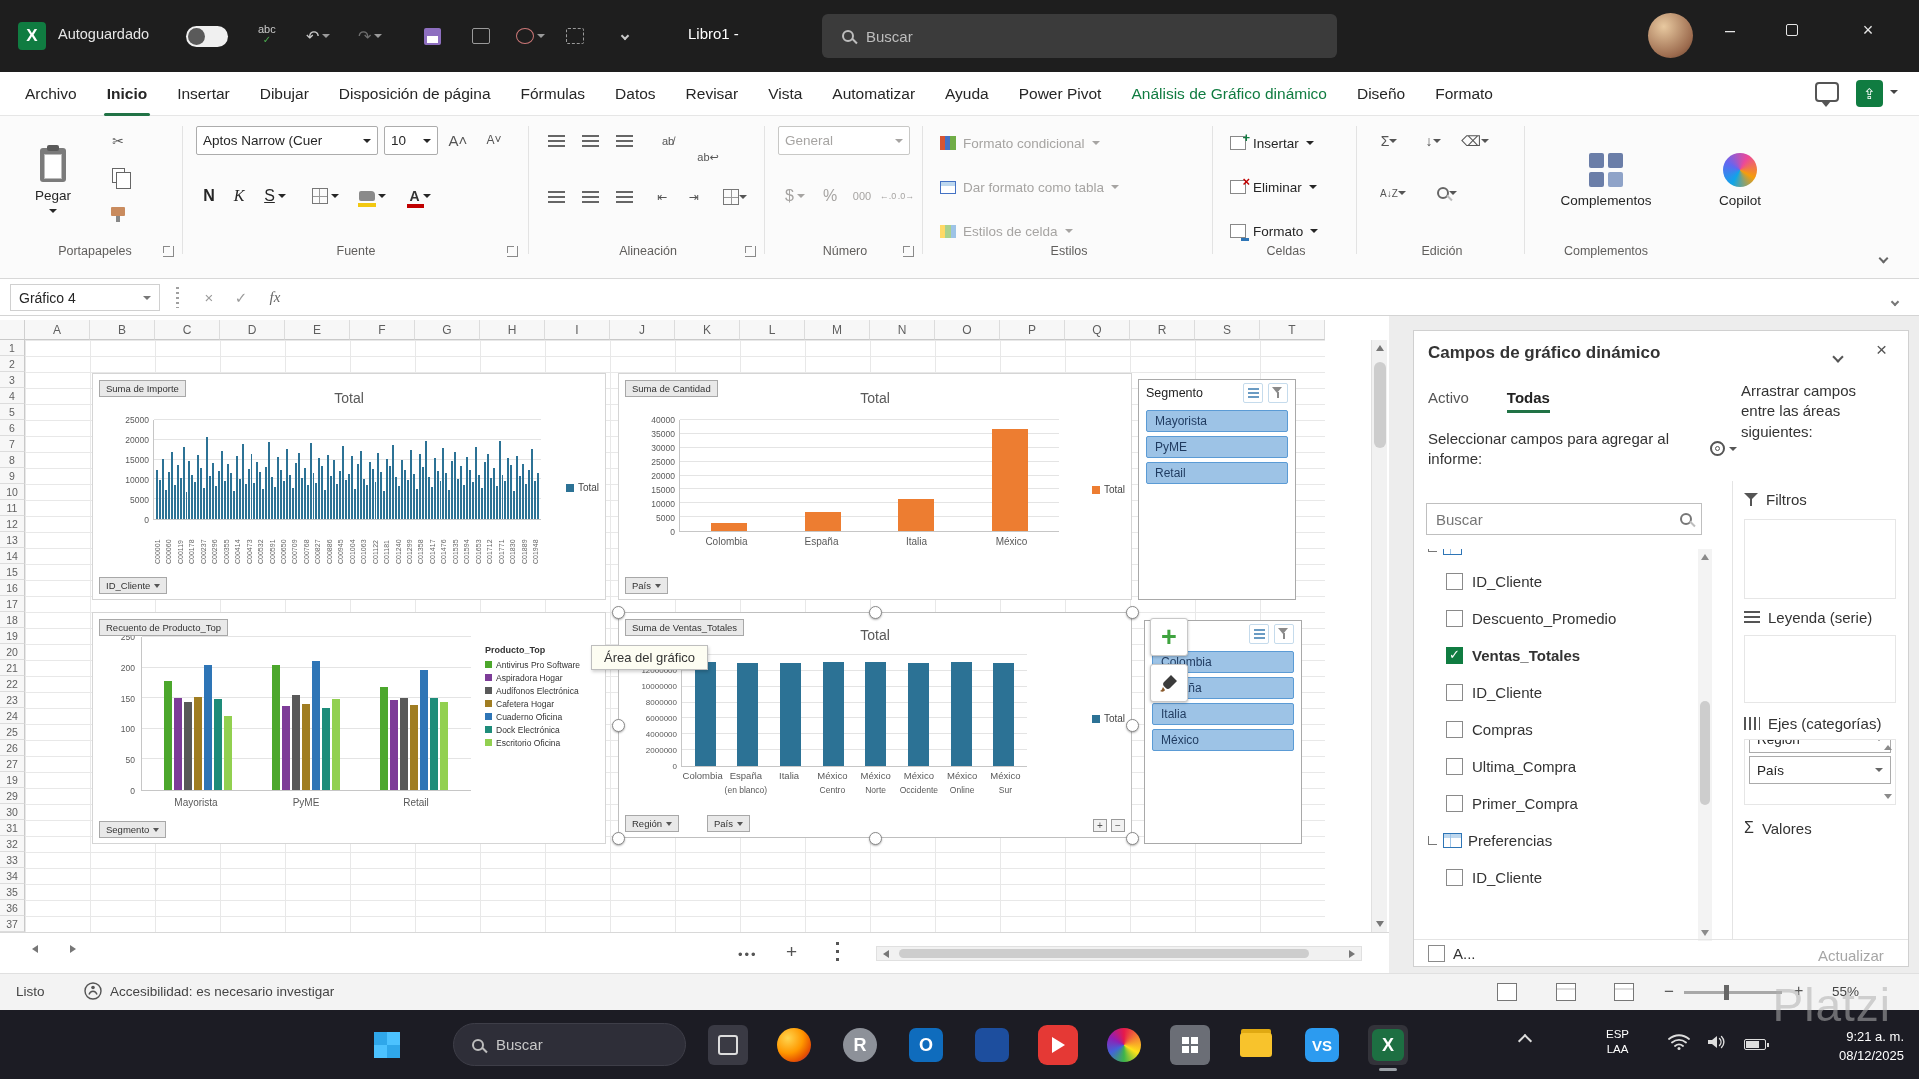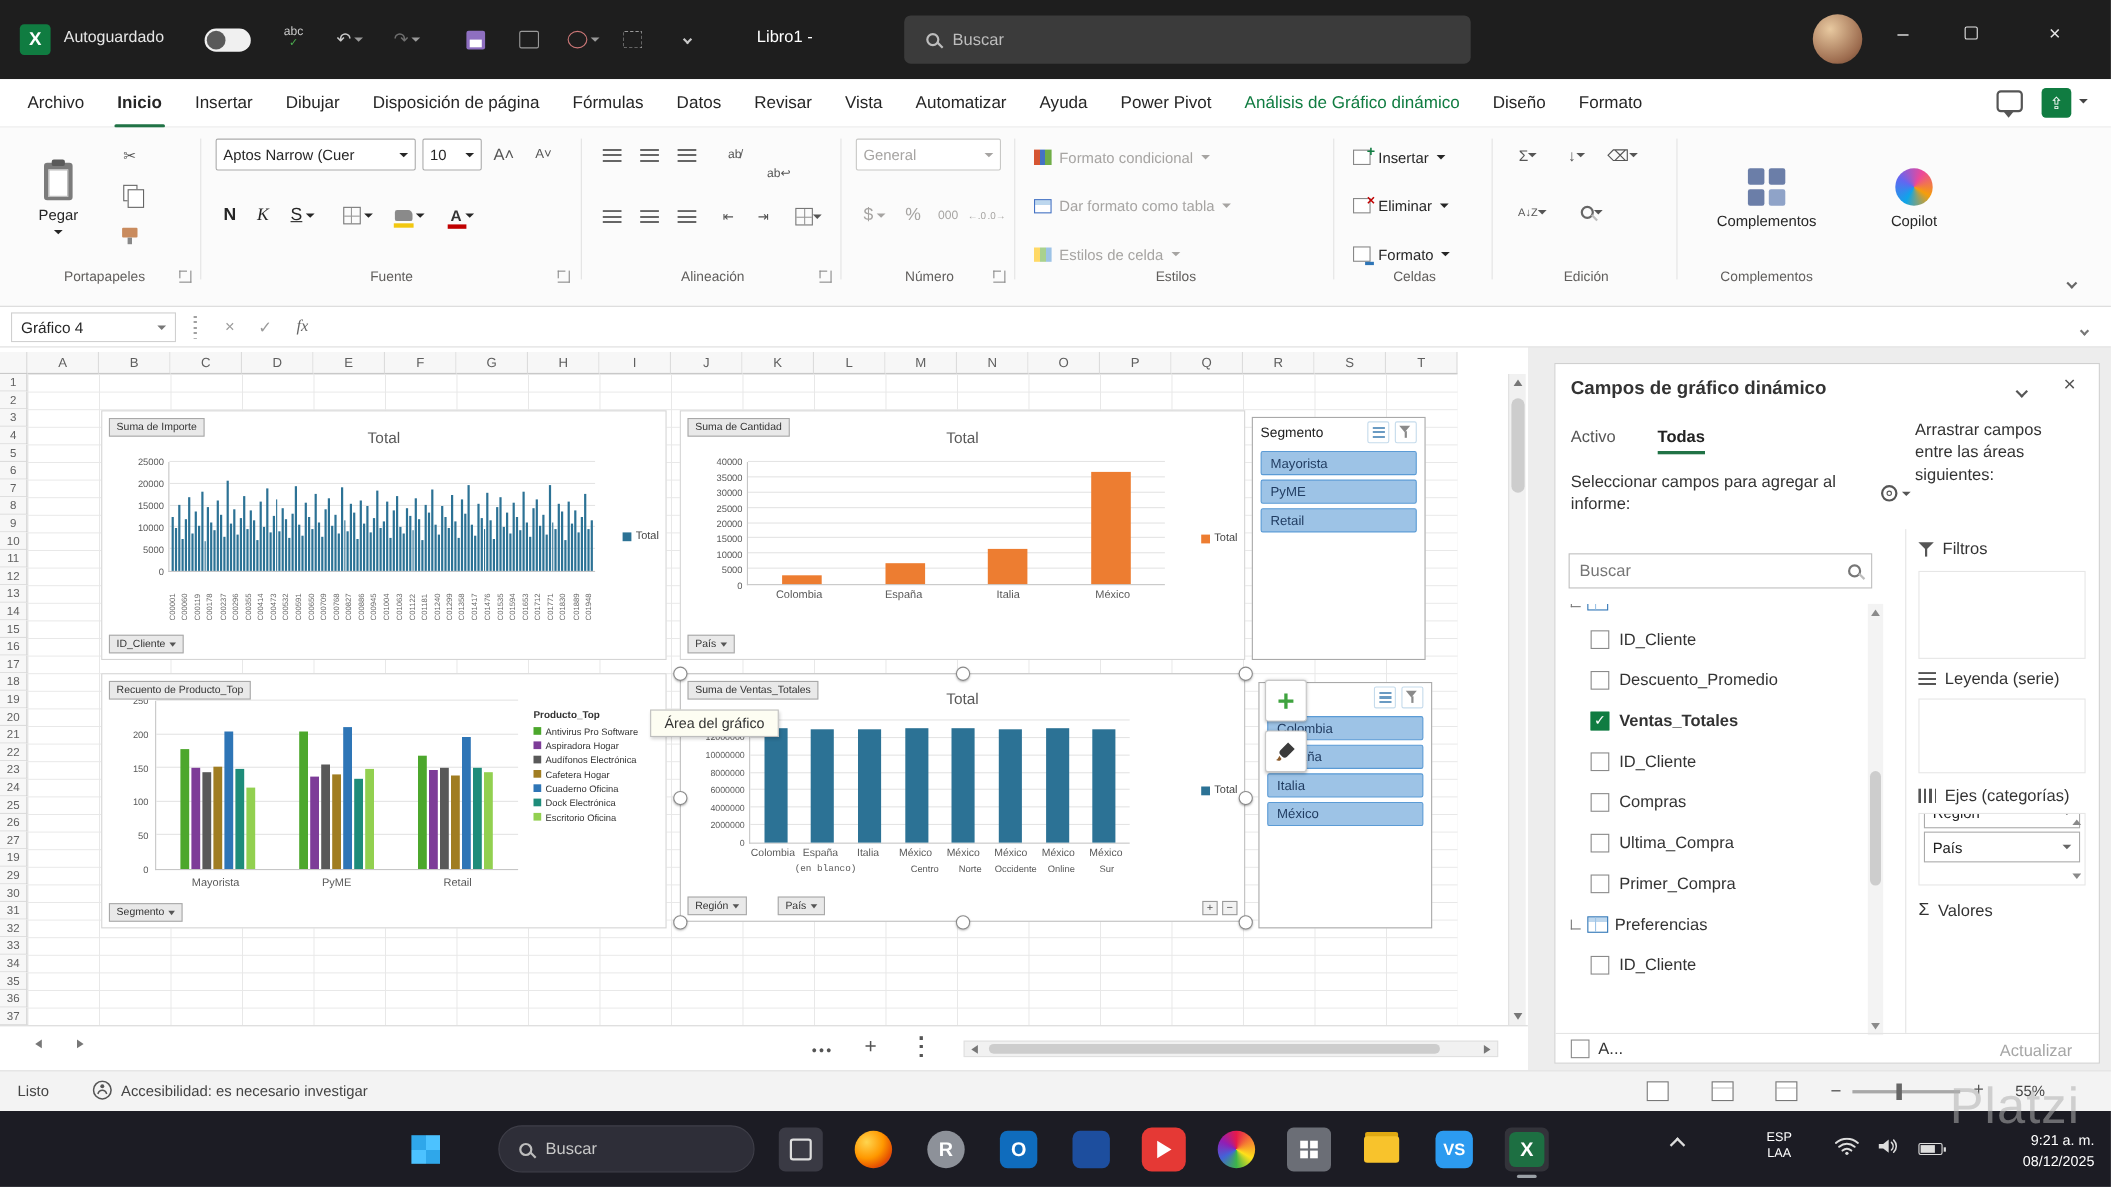--- a/index.html
+++ b/index.html
@@ -972,21 +972,21 @@
         <div class="xlab" style="font-size: 9.5px;">España</div>
         <div class="xlab" style="font-size: 9.5px;">Italia</div>
         <div class="xlab" style="font-size: 9.5px;">México</div>
         <div class="xlab" style="font-size: 9.5px;">México</div>
         <div class="xlab" style="font-size: 9.5px;">México</div>
         <div class="xlab" style="font-size: 9.5px;">México</div>
         <div class="xlab" style="font-size: 9.5px;">México</div>
       </div>
       <div class="xrow" style="left: 62px; top: 172px; width: 346px;">
         <div class="xlab" style="font-size: 8.5px; overflow: visible;"></div>
-        <div class="xlab" style="font-size: 8.5px; overflow: visible; font-family: Liberation Mono, monospace;">(en blanco)</div>
+        <div class="xlab" style="font-size: 8.5px; overflow: visible;">(en blanco)</div>
         <div class="xlab" style="font-size: 8.5px; overflow: visible;"></div>
         <div class="xlab" style="font-size: 8.5px; overflow: visible;">Centro</div>
         <div class="xlab" style="font-size: 8.5px; overflow: visible;">Norte</div>
         <div class="xlab" style="font-size: 8.5px; overflow: visible;">Occidente</div>
         <div class="xlab" style="font-size: 8.5px; overflow: visible;">Online</div>
         <div class="xlab" style="font-size: 8.5px; overflow: visible;">Sur</div>
       </div>
       <div class="pmbtn" style="right: 24px; bottom: 5px;">+</div>
       <div class="pmbtn" style="right: 6px; bottom: 5px;">−</div>
       <div class="handle" style="left: -7px; top: -7px;"></div>

